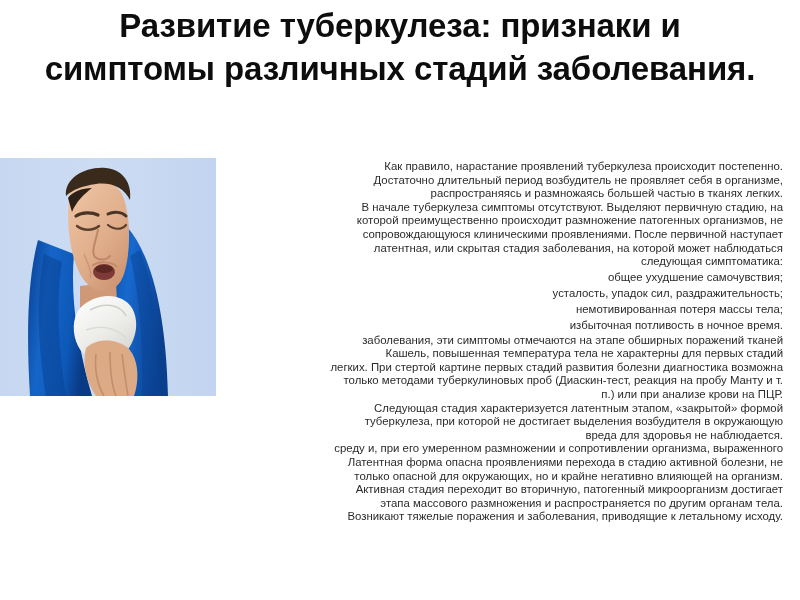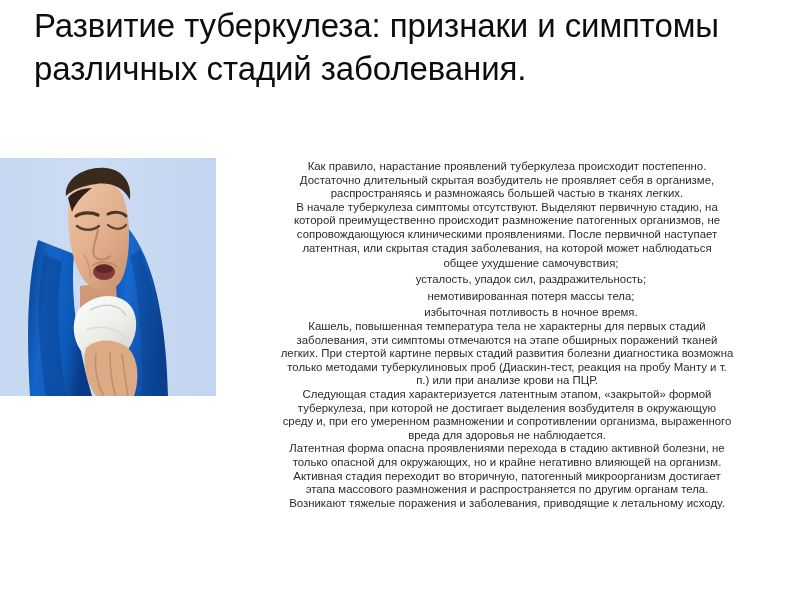--- a/index.html
+++ b/index.html
@@ -24,24 +24,25 @@
     height: 600px;
     background: #ffffff;
   }
 
   
   .slide-title {
     position: absolute;
     left: 34px;
     top: 4px;
     width: 732px;
+    text-align: center;
     font-family: "Liberation Sans", sans-serif;
     font-size: 33px;
     line-height: 43px;
-    font-weight: 400;
+    font-weight: 700;
     color: #0d0d0d;
     letter-spacing: -0.1px;
     white-space: pre-line;
   }
 
   
   .photo {
     position: absolute;
     left: 0px;
     top: 158px;
@@ -62,21 +63,21 @@
     left: 231px;
     top: 160px;
     width: 552px;
     font-family: "Liberation Sans", sans-serif;
     font-size: 11.4px;
     color: #2b2b2b;
   }
   .body-text p {
     margin: 0;
     line-height: 13.6px;
-    text-align: center;
+    text-align: right;
   }
   .body-text p.symptom {
     line-height: 16.2px;
     margin-left: 48px;
   }
   .body-text p.tight {
     line-height: 13.6px;
   }
 </style>
 </head>
@@ -157,43 +158,44 @@
                C 116 180, 96 180, 86 190 Z" fill="#ddaa86"></path>
       <path d="M96 196 C 94 212, 98 228, 104 238" stroke="#c08f6e" stroke-width="1.6" fill="none"></path>
       <path d="M110 194 C 110 212, 112 228, 116 238" stroke="#c08f6e" stroke-width="1.6" fill="none"></path>
       <path d="M122 196 C 124 212, 126 226, 128 238" stroke="#c08f6e" stroke-width="1.6" fill="none"></path>
     </svg>
   </div>
 
   <div class="body-text">
 
     <p class="tight">Как правило, нарастание проявлений туберкулеза происходит постепенно.</p>
-    <p class="tight">Достаточно длительный скрытая возбудитель не проявляет себя в организме,</p>
+    <p class="tight">Достаточно длительный период возбудитель не проявляет себя в организме,</p>
     <p class="tight">распространяясь и размножаясь большей частью в тканях легких.</p>
 
     <p class="tight">В начале туберкулеза симптомы отсутствуют. Выделяют первичную стадию, на</p>
     <p class="tight">которой преимущественно происходит размножение патогенных организмов, не</p>
     <p class="tight">сопровождающуюся клиническими проявлениями. После первичной наступает</p>
     <p class="tight">латентная, или скрытая стадия заболевания, на которой может наблюдаться</p>
+    <p class="tight">следующая симптоматика:</p>
 
     <p class="symptom">общее ухудшение самочувствия;</p>
     <p class="symptom">усталость, упадок сил, раздражительность;</p>
     <p class="symptom">немотивированная потеря массы тела;</p>
     <p class="symptom">избыточная потливость в ночное время.</p>
 
+    <p class="tight">заболевания, эти симптомы отмечаются на этапе обширных поражений тканей</p>
     <p class="tight">Кашель, повышенная температура тела не характерны для первых стадий</p>
-    <p class="tight">заболевания, эти симптомы отмечаются на этапе обширных поражений тканей</p>
     <p class="tight">легких. При стертой картине первых стадий развития болезни диагностика возможна</p>
     <p class="tight">только методами туберкулиновых проб (Диаскин-тест, реакция на пробу Манту и т.</p>
     <p class="tight">п.) или при анализе крови на ПЦР.</p>
 
     <p class="tight">Следующая стадия характеризуется латентным этапом, «закрытой» формой</p>
     <p class="tight">туберкулеза, при которой не достигает выделения возбудителя в окружающую</p>
+    <p class="tight">вреда для здоровья не наблюдается.</p>
     <p class="tight">среду и, при его умеренном размножении и сопротивлении организма, выраженного</p>
-    <p class="tight">вреда для здоровья не наблюдается.</p>
 
     <p class="tight">Латентная форма опасна проявлениями перехода в стадию активной болезни, не</p>
     <p class="tight">только опасной для окружающих, но и крайне негативно влияющей на организм.</p>
     <p class="tight">Активная стадия переходит во вторичную, патогенный микроорганизм достигает</p>
     <p class="tight">этапа массового размножения и распространяется по другим органам тела.</p>
     <p class="tight">Возникают тяжелые поражения и заболевания, приводящие к летальному исходу.</p>
 
   </div>
 
 </div>

